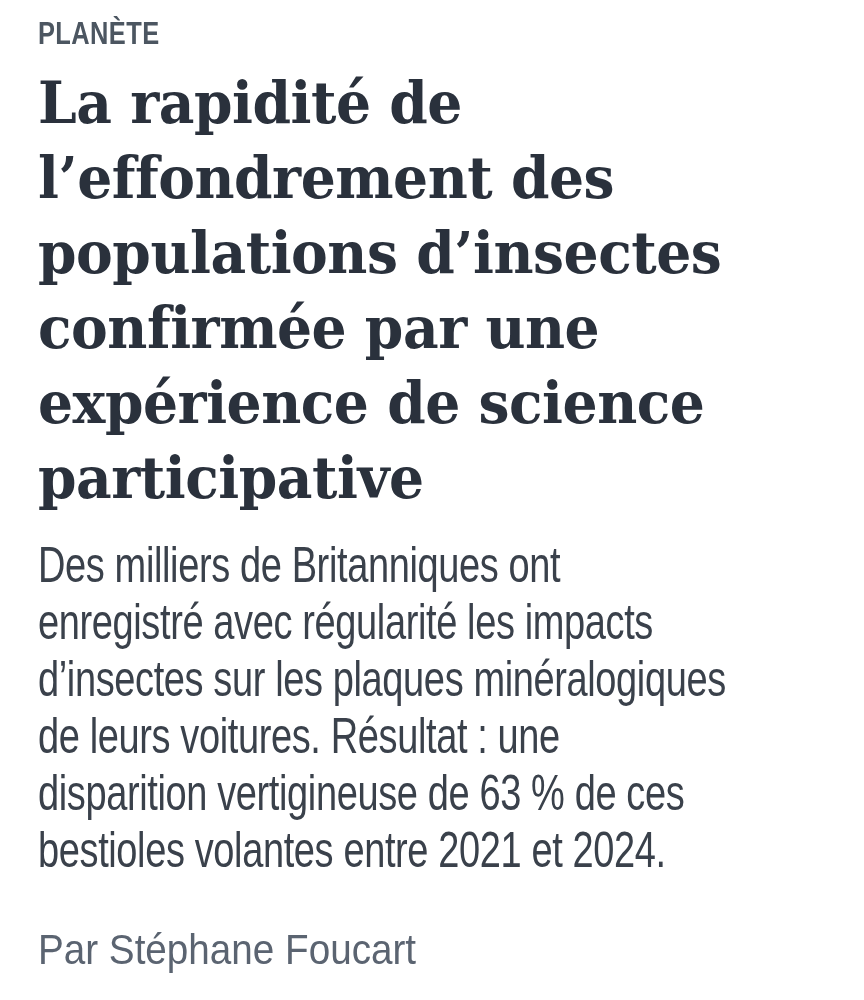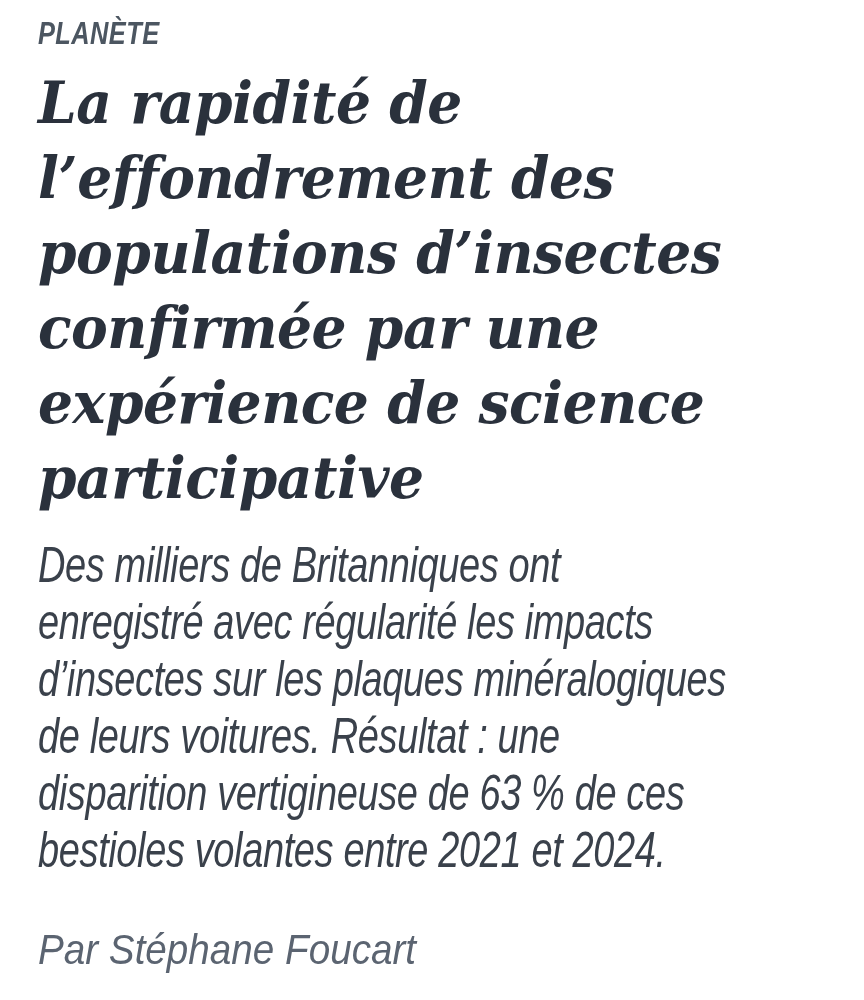--- a/index.html
+++ b/index.html
@@ -9,21 +9,20 @@
     background: #ffffff;
     overflow-x: hidden;
   }
   body {
     width: 864px;
     height: 1000px;
     font-family: "Liberation Sans", sans-serif;
   }
   .article-header {
     padding: 16px 26px 20px 38px;
-    font-style: italic;
   }
   .category {
     display: inline-block;
     font-size: 31px;
     line-height: 36px;
     font-weight: 700;
     letter-spacing: 0.5px;
     text-decoration: none;
     transform: scaleX(0.82);
     transform-origin: left center;

